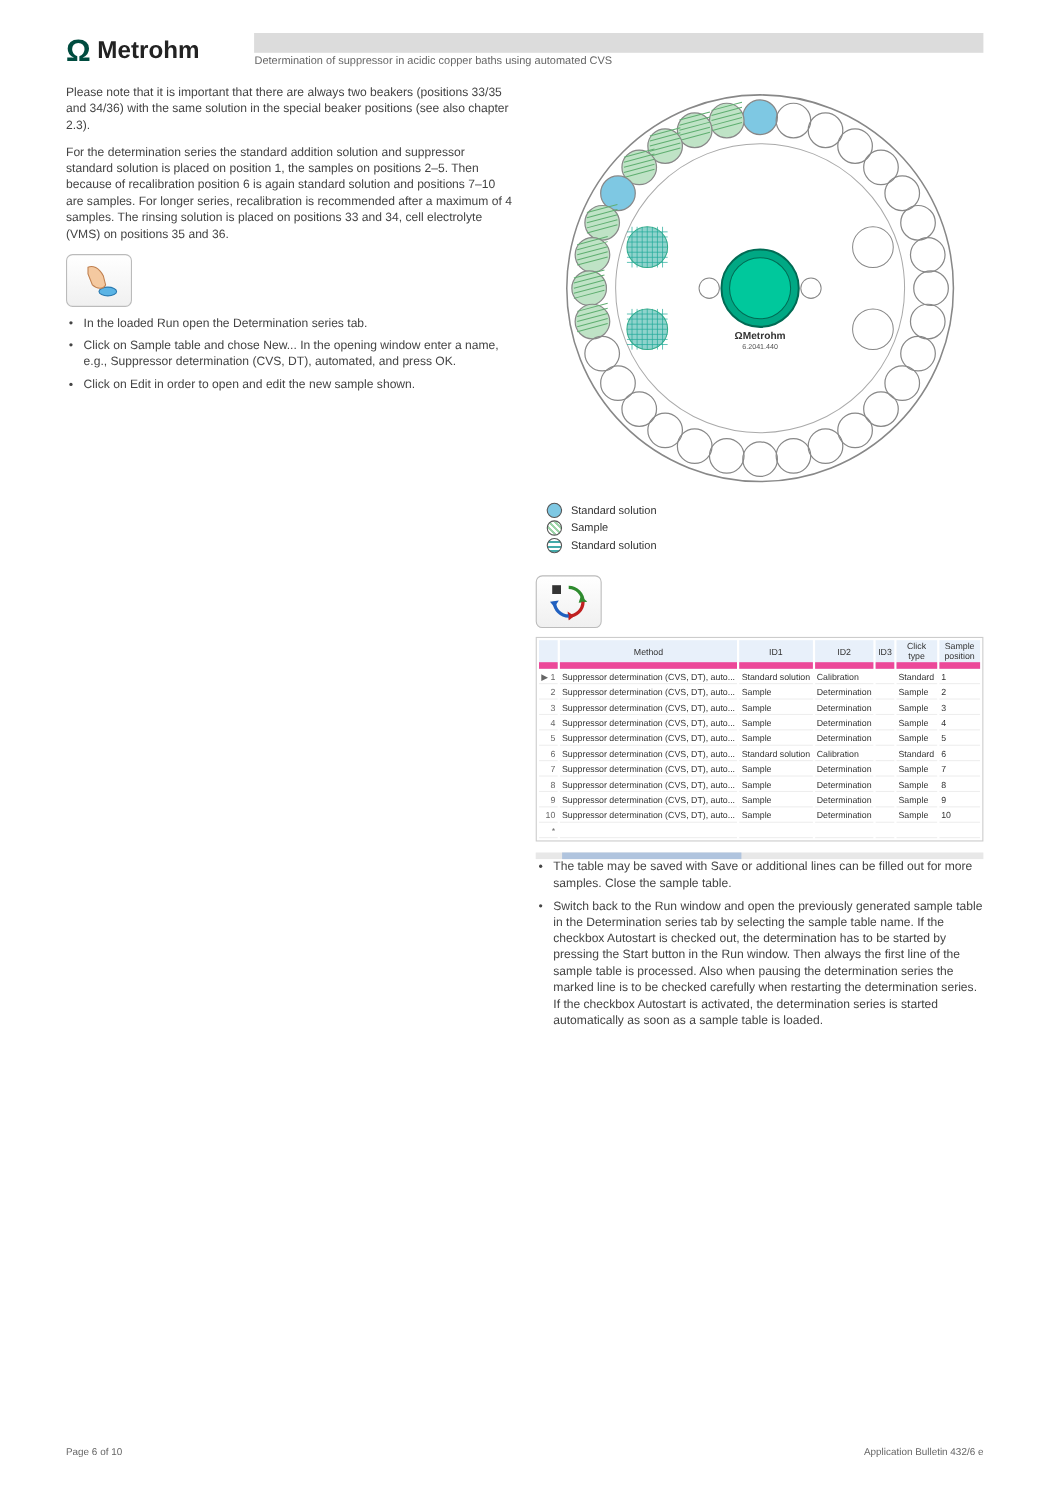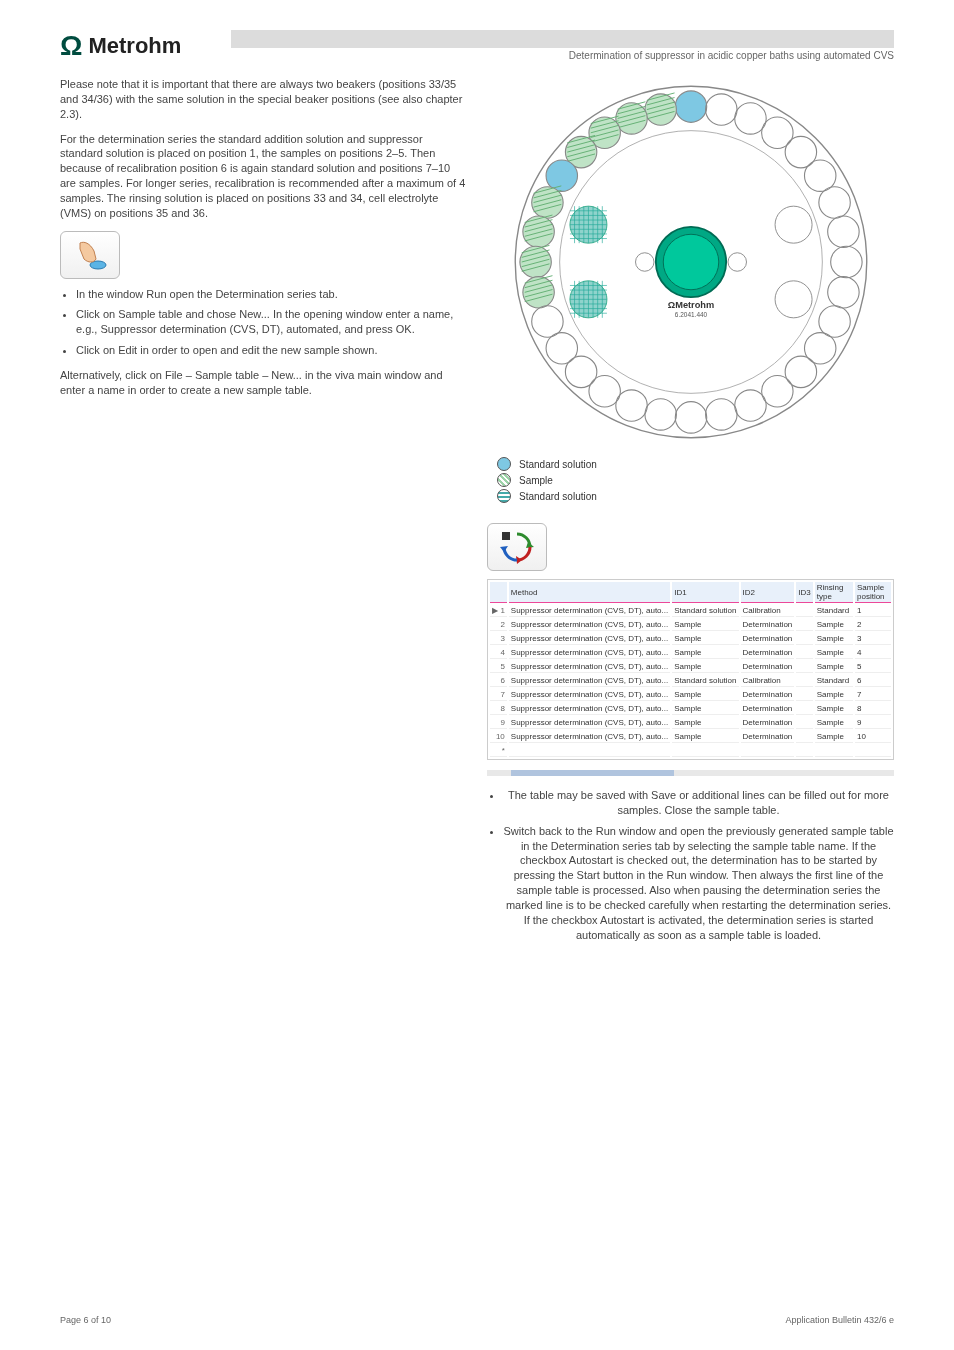--- a/index.html
+++ b/index.html
@@ -3,35 +3,35 @@
 <meta charset="utf-8">
 <style>
   * { box-sizing: border-box; margin: 0; padding: 0; }
   body { width: 954px; height: 1350px; background: #fff; font-family: Arial, sans-serif; font-size: 11px; color: #333; position: relative; }
   .page { padding: 30px 60px 0 60px; }
   .header { display: flex; align-items: flex-start; margin-bottom: 10px; }
   .logo { display: flex; align-items: center; font-size: 22px; font-weight: bold; color: #222; }
   .logo-omega { font-size: 28px; color: #004c3f; margin-right: 6px; font-weight: bold; }
   .header-right { flex: 1; margin-left: 50px; }
   .header-bar { background: #dcdcdc; height: 18px; width: 100%; margin-bottom: 2px; }
-  .header-text { font-size: 10px; color: #666; text-align: right; }
+  .header-text { font-size: 10px; color: #666; text-align: left; }
   .columns { display: flex; gap: 20px; margin-top: 15px; }
   .col { flex: 1; min-width: 0; }
   .ptext { font-size: 11px; line-height: 1.35; color: #444; margin-bottom: 10px; }
   .list { list-style: disc; padding-left: 16px; margin-bottom: 10px; }
   .list li { font-size: 11px; line-height: 1.35; margin-bottom: 6px; color: #444; }
   .icon-wrap { margin: 8px 0 8px 0; }
   .icon-box { width: 60px; height: 48px; border: 1px solid #bbb; border-radius: 6px; background: linear-gradient(#fff,#f0f0f0); display:flex; align-items:center; justify-content:center; font-size: 24px; }
   .carousel-wrap { width: 370px; height: 370px; margin: 0 auto 10px auto; position: relative; }
   .carousel-svg { width: 100%; height: 100%; }
   .legend { margin-left: 10px; margin-bottom: 20px; }
   .legend-row { display:flex; align-items:center; font-size:10px; color:#333; margin-bottom:2px; }
   .legend-circle { width:14px; height:14px; border-radius:50%; margin-right:8px; border:1px solid #555; }
   .table-img { width: 100%; border: 1px solid #ccc; font-size: 8px; margin-bottom: 10px; }
-  .table-img th { background: #e8f0fa; border-bottom: 1px solid #ec4899; padding: 1px 2px; font-weight: normal; text-align: left; }
+  .table-img th { background: #e8f0fa; border-bottom: 6px solid #ec4899; padding: 1px 2px; font-weight: normal; text-align: center; }
   .table-img td { border-bottom: 1px solid #eee; padding: 1px 2px; white-space: nowrap; overflow: hidden; }
   .table-img tr.row td:first-child { width: 12px; text-align:right; color:#666; }
   .table-scroll { height: 6px; background: #e8e8e8; position: relative; }
   .table-scroll .thumb { position:absolute; left:6%; width:40%; height:100%; background:#b0c4de; }
   .footer { position: absolute; bottom: 25px; left: 60px; right: 60px; display:flex; justify-content: space-between; font-size: 9px; color:#666; }
 </style>
 </head>
 <body>
 
 <div class="page">
@@ -55,26 +55,25 @@
       <div class="icon-wrap">
         <div class="icon-box">
           <svg width="40" height="36" viewBox="0 0 40 36">
             <ellipse cx="28" cy="28" rx="8" ry="4" fill="#5bb4e5" stroke="#2a7ab0"></ellipse>
             <path d="M10 6 C 14 4, 20 6, 24 14 L 26 22 C 24 26, 18 26, 14 22 L 10 12 Z" fill="#f4c9a0" stroke="#c08050"></path>
           </svg>
         </div>
       </div>
 
       <ul class="list">
-        <li>In the window Run open the Determination series tab.</li>
+        <li>In the loaded Run open the Determination series tab.</li>
         <li>Click on Sample table and chose New... In the opening window enter a name, e.g., Suppressor determination (CVS, DT), automated, and press OK.</li>
         <li>Click on Edit in order to open and edit the new sample shown.</li>
       </ul>
 
-      <p class="ptext">Alternatively, click on File – Sample table – New... in the viva main window and enter a name in order to create a new sample table.</p>
     </div>
 
     <div class="col">
       <div class="carousel-wrap">
         <svg class="carousel-svg" viewBox="0 0 400 400">
 
           <circle cx="200" cy="200" r="190" fill="none" stroke="#888" stroke-width="1.5"></circle>
           <circle cx="200" cy="200" r="142" fill="none" stroke="#aaa" stroke-width="1"></circle>
 
           <circle cx="200" cy="200" r="38" fill="#00a884" stroke="#006b54" stroke-width="2"></circle>
@@ -229,21 +228,21 @@
 
 
       <table class="table-img">
         <thead>
           <tr id="tbl-head">
               <th></th>
               <th>Method</th>
               <th>ID1</th>
               <th>ID2</th>
               <th>ID3</th>
-              <th>Rinsing type</th>
+              <th>Click type</th>
               <th>Sample position</th>
             </tr>
         </thead>
         <tbody id="tbl-body">
             <tr class="row">
               <td>▶ 1</td>
               <td>Suppressor determination (CVS, DT), auto...</td>
               <td>Standard solution</td>
               <td>Calibration</td>
               <td></td>
@@ -339,21 +338,21 @@
               <td></td>
               <td></td>
               <td></td>
             </tr>
           </tbody>
       </table>
       <div class="table-scroll">
           <div class="thumb"></div>
         </div>
 
-      <ul class="list" style="margin-top:12px;text-align:center;">
+      <ul class="list" style="">
         <li>The table may be saved with Save or additional lines can be filled out for more samples. Close the sample table.</li>
         <li>Switch back to the Run window and open the previously generated sample table in the Determination series tab by selecting the sample table name. If the checkbox Autostart is checked out, the determination has to be started by pressing the Start button in the Run window. Then always the first line of the sample table is processed. Also when pausing the determination series the marked line is to be checked carefully when restarting the determination series. If the checkbox Autostart is activated, the determination series is started automatically as soon as a sample table is loaded.</li>
       </ul>
     </div>
   </div>
 </div>
 
 <div class="footer">
   <span>Page 6 of 10</span>
   <span>Application Bulletin 432/6 e</span>

